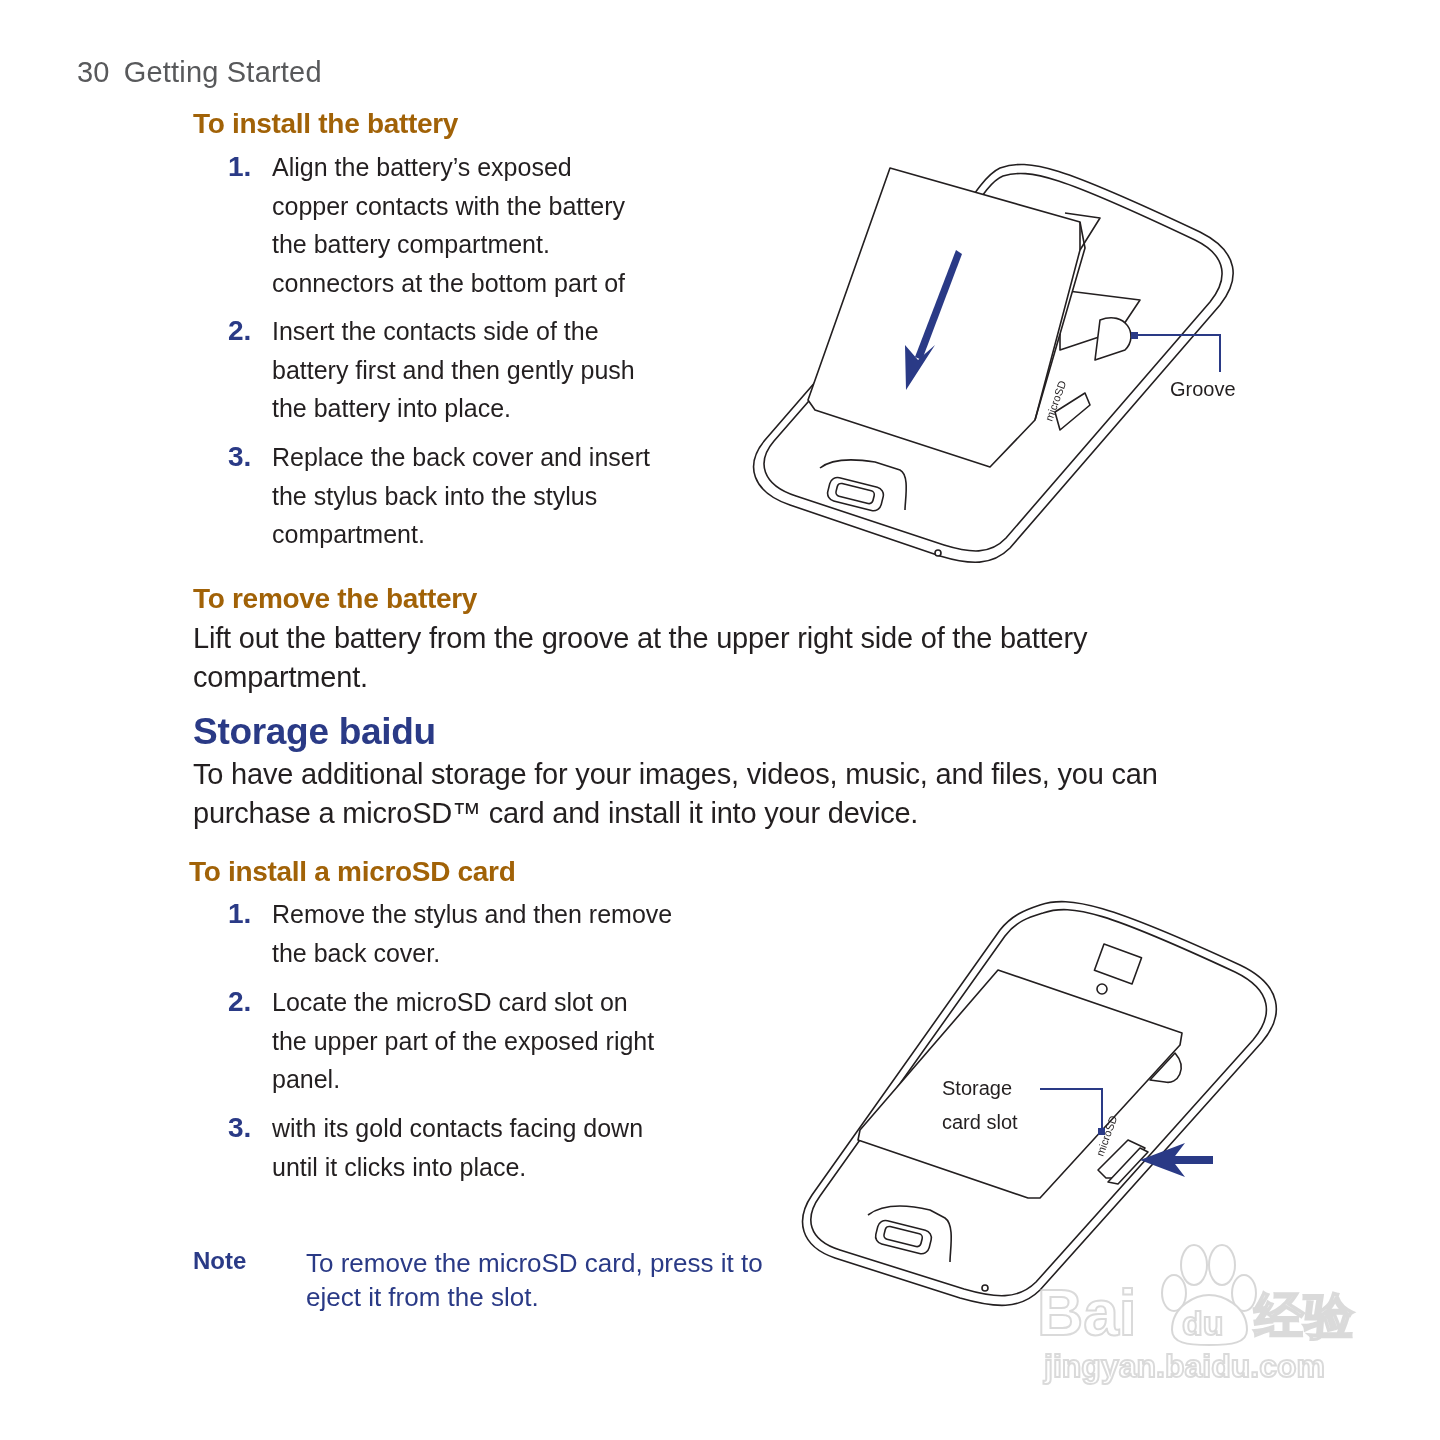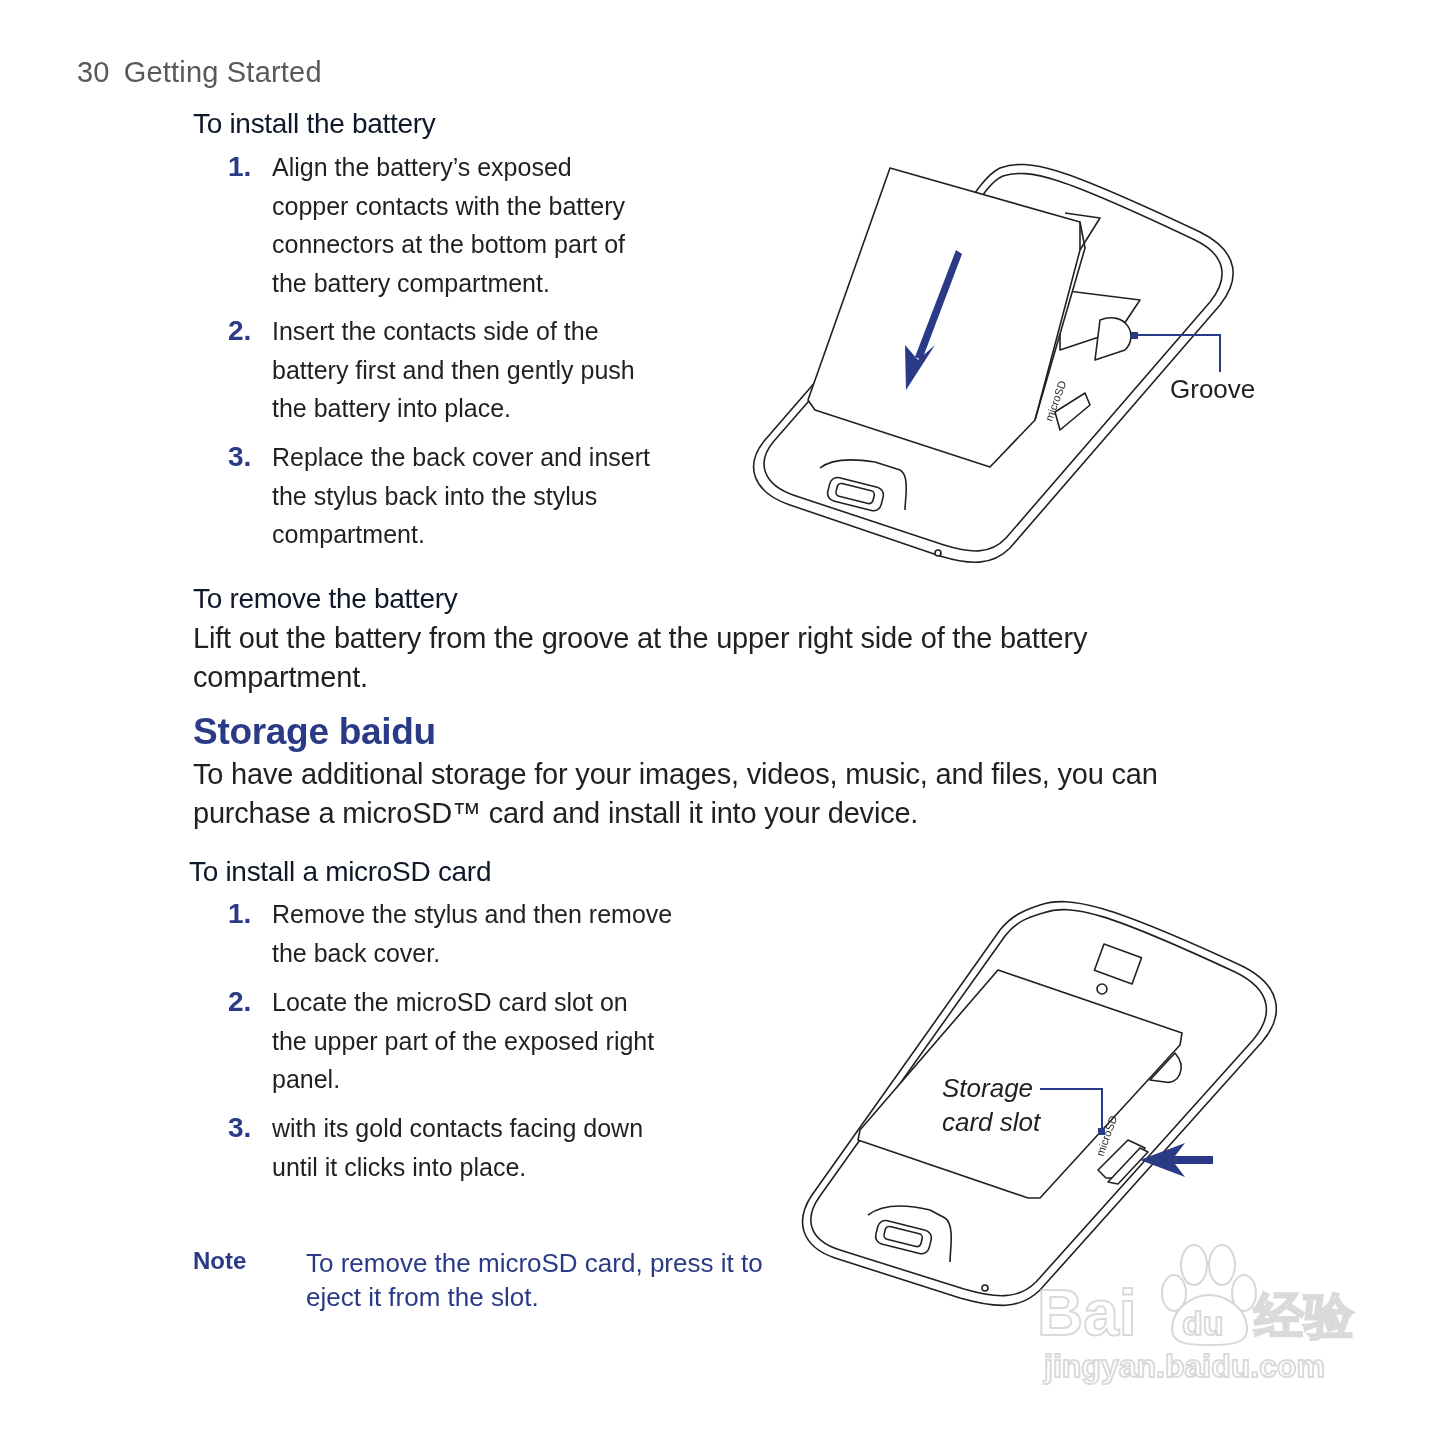--- a/index.html
+++ b/index.html
@@ -1,51 +1,51 @@
 <!DOCTYPE html>
 <html><head>
 <meta charset="utf-8">
 <style>
   html, body { margin: 0; padding: 0; background: #ffffff; }
   body { width: 1440px; height: 1440px; position: relative; overflow: hidden;
          font-family: "Liberation Sans", "DejaVu Sans", sans-serif; color: #231f20; }
   .abs { position: absolute; }
   .header { left: 77px; top: 56px; font-size: 29px; color: #58595b; letter-spacing: 0.2px; }
   .header .num { margin-right: 14px; }
-  .h3 { font-weight: normal; color: #0f172a; font-size: 28px; letter-spacing: -0.3px; }
+  .h3 { font-weight: bold; color: #a16207; font-size: 28px; letter-spacing: -0.3px; }
   .h2 { font-weight: bold; color: #2a3a86; font-size: 37px; letter-spacing: -0.3px; }
   .body-text { font-size: 29px; line-height: 38.5px; color: #231f20; letter-spacing: -0.2px; }
   .step { position: absolute; left: 0; width: 100%; }
   .step .n { position: absolute; left: 0; top: 0; width: 40px; font-weight: bold; color: #2a3a86; font-size: 28px; line-height: 38.5px; }
   .step .t { position: absolute; left: 44px; top: 0; font-size: 25px; line-height: 38.5px; }
   .step .t span { display: block; white-space: nowrap; }
   .note-label { font-weight: bold; color: #2a3a86; font-size: 24px; }
   .note-text { color: #2a3a86; font-size: 26px; line-height: 34px; }
-  .callout { font-size: 26px; color: #231f20; line-height: 34px; }
+  .callout { font-size: 20px; color: #231f20; line-height: 34px; }
   svg { position: absolute; }
   .watermark { left: 1022px; top: 1225px; width: 340px; height: 160px; opacity: 0.55; }
   .wm-text { font-weight: bold; fill: #ffffff; stroke: #bdbdbd; stroke-width: 2; }
 </style>
 </head>
 <body>
 
 <div class="abs header">
   <span class="num">30</span><span>Getting Started</span>
 </div>
 
 <div class="abs h3" style="left:193px; top:108px;">To install the battery</div>
 
 <div class="abs" style="left:228px; top:148px; width:520px; height:420px;">
   <div class="step" style="top:0;">
     <span class="n">1.</span>
     <div class="t">
       <span>Align the battery’s exposed</span>
       <span>copper contacts with the battery</span>
+      <span>the battery compartment.</span>
       <span>connectors at the bottom part of</span>
-      <span>the battery compartment.</span>
     </div>
   </div>
   <div class="step" style="top:164px;">
     <span class="n">2.</span>
     <div class="t">
       <span>Insert the contacts side of the</span>
       <span>battery first and then gently push</span>
       <span>the battery into place.</span>
     </div>
   </div>
@@ -164,21 +164,21 @@
   <g fill="#2a3a86">
     <rect x="1165" y="1156" width="48" height="8"></rect>
     <polygon points="1140,1160 1185,1143 1172,1160 1185,1177"></polygon>
   </g>
 
   <g stroke="#2a3a86" stroke-width="2" fill="none">
     <polyline points="1040,1089 1102,1089 1102,1131"></polyline>
   </g>
   <rect x="1098" y="1128" width="7" height="7" fill="#2a3a86"></rect>
 </svg>
-<div class="abs callout" style="left:942px; top:1071px;font-style:italic;">
+<div class="abs callout" style="left:942px; top:1071px;">
   <div>Storage</div>
   <div>card slot</div>
 </div>
 
 <svg class="abs watermark" viewBox="0 0 340 160">
   <g fill="#ffffff" stroke="#b8b8b8" stroke-width="2">
     <ellipse cx="172" cy="40" rx="13" ry="20"></ellipse>
     <ellipse cx="200" cy="40" rx="13" ry="20"></ellipse>
     <ellipse cx="152" cy="68" rx="12" ry="18"></ellipse>
     <ellipse cx="222" cy="68" rx="12" ry="18"></ellipse>

